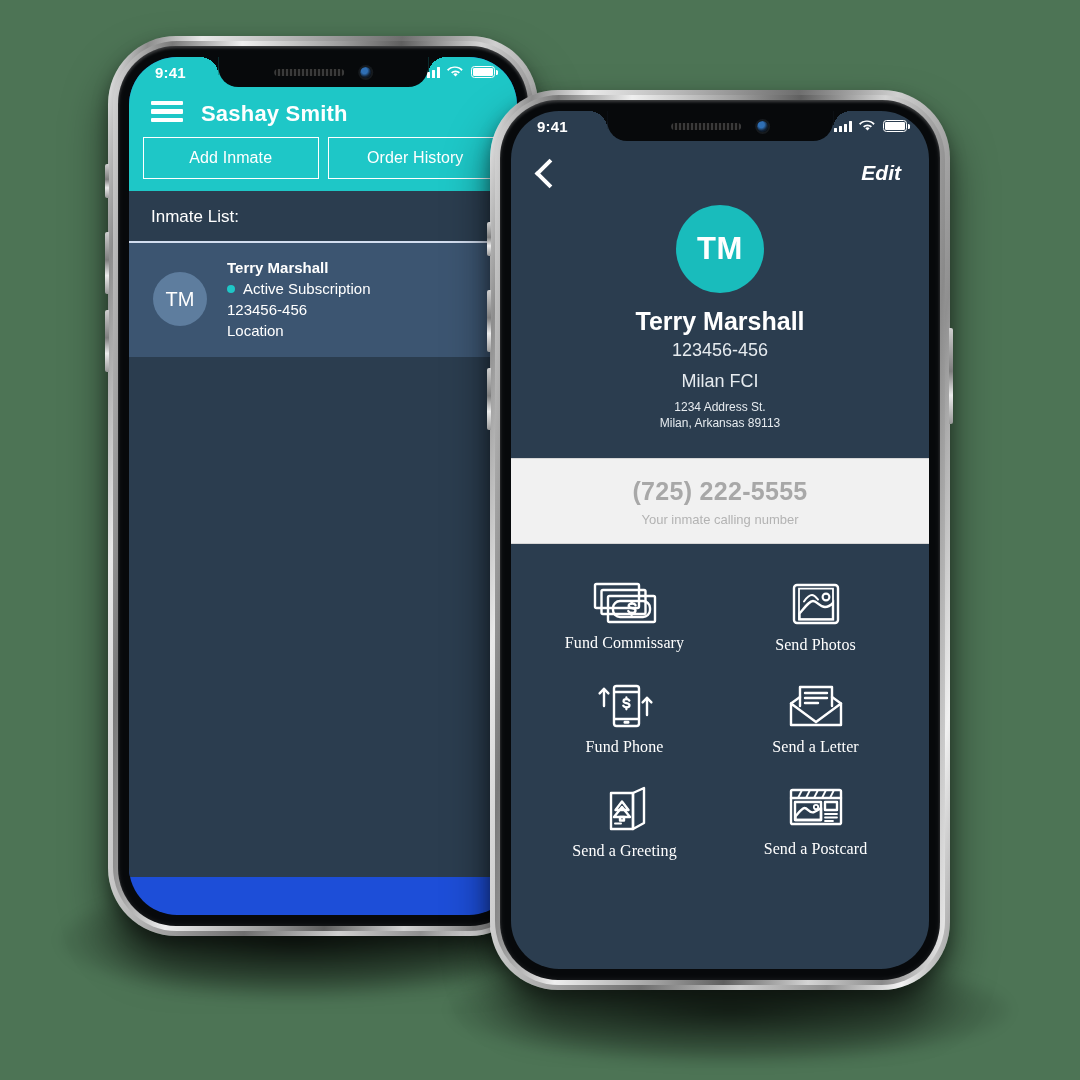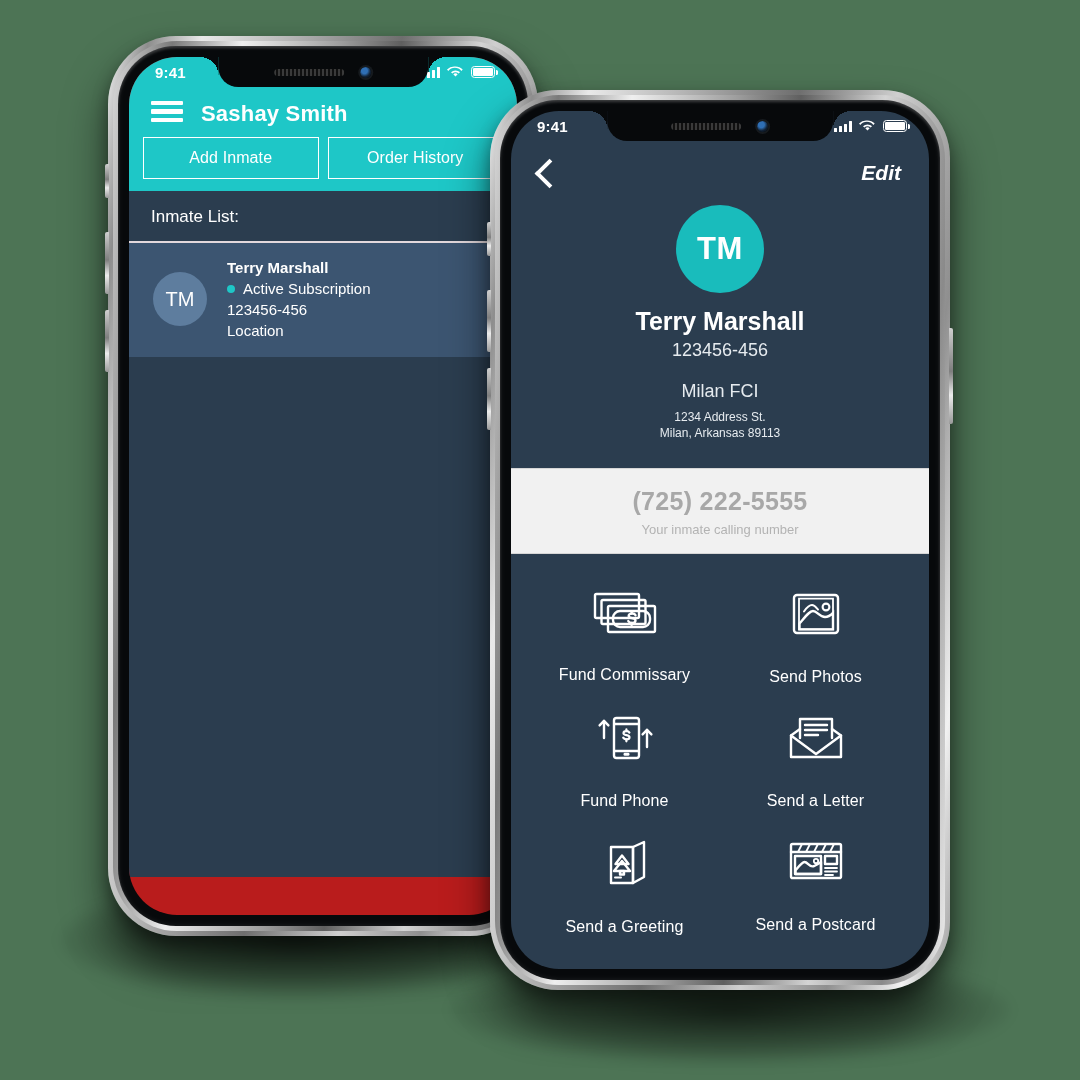--- a/index.html
+++ b/index.html
@@ -25,21 +25,21 @@
     background:linear-gradient(95deg,#d9d9d9 0%,#7a7a7a 12%,#efefef 26%,#9d9d9d 46%,
       #5f5f5f 58%,#d4d4d4 74%,#8a8a8a 88%,#ededed 100%);
   }
   .phone .bezel{
     position:absolute;inset:10px;border-radius:58px;
     background:#07090b;
     box-shadow:inset 0 0 6px rgba(255,255,255,.10), inset 0 2px 3px rgba(255,255,255,.18);
   }
   .phone .screen{
     position:absolute;inset:21px;border-radius:48px;
-    overflow:hidden;background:#b91c1c;
+    overflow:hidden;background:#1d4ed8;
   }
   .phone .notch{
     position:absolute;top:0;left:50%;transform:translateX(-50%);
     height:30px;width:54%;background:#07090b;
     border-bottom-left-radius:20px;border-bottom-right-radius:20px;
     z-index:40;display:flex;align-items:center;justify-content:center;gap:16px;
   }
   .phone .notch::before,.phone .notch::after{
     content:"";position:absolute;top:0;width:18px;height:18px;
   }
@@ -115,30 +115,30 @@
   .rp-top{display:flex;align-items:center;justify-content:space-between;
     padding:20px 28px 4px 28px;}
   .chev{width:17px;height:17px;border-left:4px solid #fff;border-bottom:4px solid #fff;
     transform:rotate(45deg);cursor:pointer;}
   .edit{color:#fff;font-size:21px;font-weight:bold;font-style:italic;}
   .av-lg{width:88px;height:88px;border-radius:50%;background:#19bcbc;margin:16px auto 0;
     display:flex;align-items:center;justify-content:center;
     color:#fff;font-size:31px;font-weight:bold;letter-spacing:.5px;}
   .rp-name{text-align:center;color:#fff;font-size:25px;font-weight:bold;margin-top:14px;}
   .rp-id{text-align:center;color:#e6ebef;font-size:18px;margin-top:4px;}
-  .rp-addr{text-align:center;color:#e6ebef;margin-top:18px;line-height:1.35;}
+  .rp-addr{text-align:center;color:#e6ebef;margin-top:8px;line-height:1.35;}
   .rp-fac{font-size:18px;}
   .rp-a1,.rp-a2{font-size:12px;}
   .rp-fac{margin-bottom:6px;}
   .phone-card{background:#f1f1f1;margin-top:26px;padding:18px 0 16px;text-align:center;
     border-top:1px solid #d6d6d6;border-bottom:1px solid #d6d6d6;}
   .pc-num{color:#a8a8a8;font-size:25px;font-weight:bold;letter-spacing:.3px;}
   .pc-sub{color:#b3b3b3;font-size:13px;margin-top:6px;}
   .grid{display:grid;grid-template-columns:1fr 1fr;row-gap:4px;padding:26px 18px 12px;}
-  .cell{display:flex;flex-direction:column;align-items:center;gap:30px;padding:10px 0 14px;cursor:pointer;}
+  .cell{display:flex;flex-direction:column;align-items:center;gap:8px;padding:10px 0 14px;cursor:pointer;font-family:Liberation Serif, serif;}
   .cell .lbl{color:#fff;font-size:16px;letter-spacing:.1px;text-align:center;}
   .cell svg{display:block;}
 </style>
 </head>
 <body style="background: rgb(77, 116, 85);">
 
 <div class="stage">
 
   <div class="ground" style="left:60px;top:880px;width:470px;height:120px;"></div>
   <div class="ground" style="left:450px;top:955px;width:560px;height:110px;"></div>

